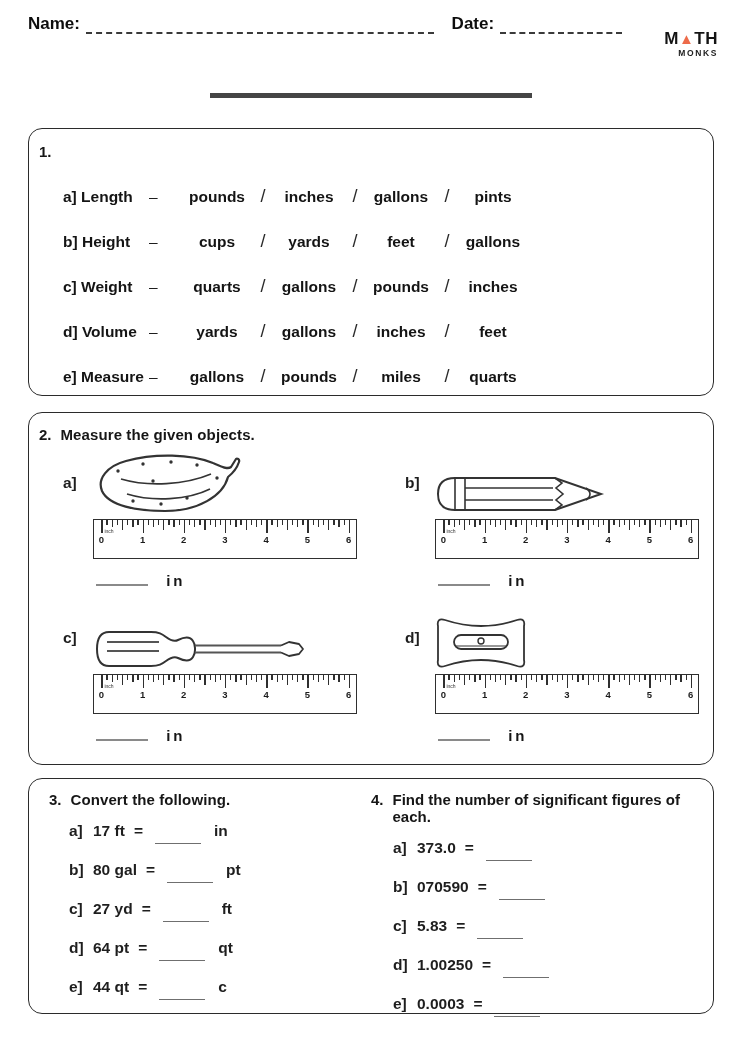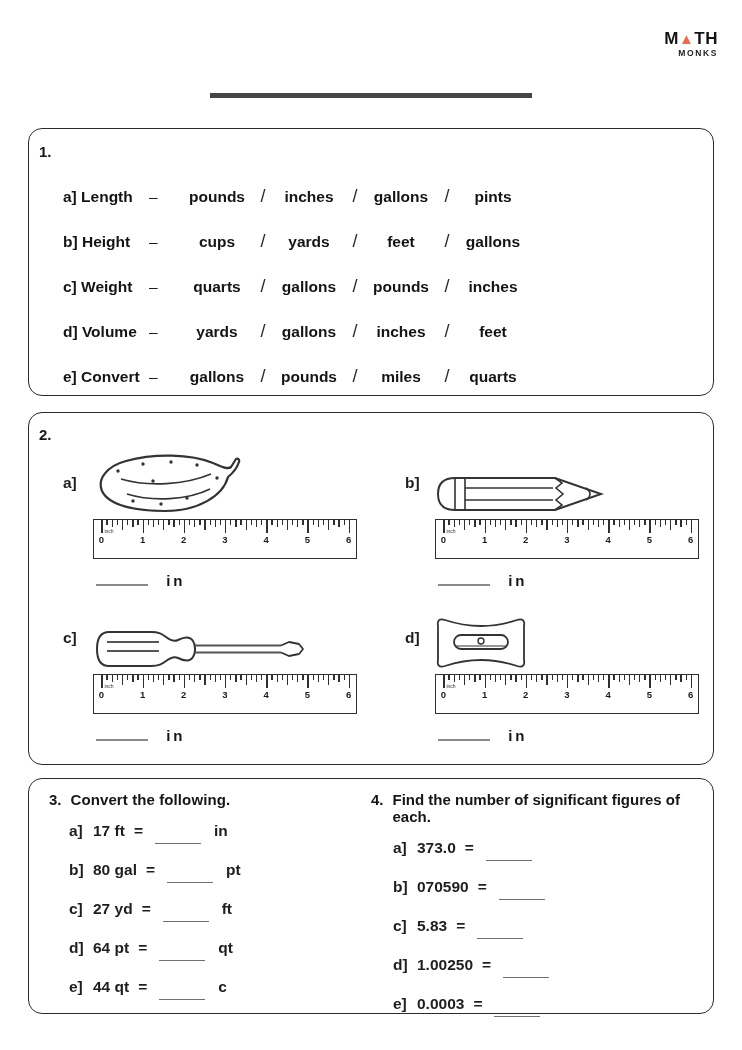--- a/index.html
+++ b/index.html
@@ -69,20 +69,26 @@
   .conv-eq { margin-right:12px; font-weight:600; }
   .conv-blank { display:inline-block; width:46px; height:12px; border-bottom:1.8px solid #6f6f6f; align-self:flex-end; margin-bottom:-2px; }
   .conv-unit { margin-left:13px; font-weight:600; }
   .col4 .sec-text { letter-spacing:0; }
 </style>
 </head>
 <body>
 
 <div class="page">
 
+  <div class="header-row">
+    <span class="hdr-label">Name:</span>
+    <span class="dash-line name-line"></span>
+    <span class="hdr-label date-label">Date:</span>
+    <span class="dash-line date-line"></span>
+  </div>
 
   <div class="logo">
     <div class="logo-top"><span>M</span><span class="logo-tri">▲</span><span>TH</span></div>
     <div class="logo-sub">MONKS</div>
   </div>
 
   <div class="title-underline"></div>
 
   <div class="box box1">
     <div class="sec-head">
@@ -132,37 +138,38 @@
         <span class="q1-opt">yards</span>
         <span class="q1-slash">/</span>
         <span class="q1-opt">gallons</span>
         <span class="q1-slash">/</span>
         <span class="q1-opt">inches</span>
         <span class="q1-slash">/</span>
         <span class="q1-opt">feet</span>
       </div>
 
       <div class="q1-row">
-        <span class="q1-label">e] Convert</span>
+        <span class="q1-label">e] Measure</span>
         <span class="q1-dash">–</span>
         <span class="q1-opt">gallons</span>
         <span class="q1-slash">/</span>
         <span class="q1-opt">pounds</span>
         <span class="q1-slash">/</span>
         <span class="q1-opt">miles</span>
         <span class="q1-slash">/</span>
         <span class="q1-opt">quarts</span>
       </div>
 
     </div>
   </div>
 
   <div class="box box2">
     <div class="sec-head">
       <span class="sec-num">2.</span>
+      <span class="sec-text">Measure the given objects.</span>
     </div>
 
     <div class="q2-grid">
 
       <div class="q2-cell">
         <div class="q2-obj-row">
           <span class="q2-item-label">a]</span>
           <svg class="obj-svg" width="148" height="66" viewBox="0 0 148 66">
             <path d="M9,40 C4,28 14,15 33,10 C62,2 98,3 120,12 C128,15 134,19 138,16 L143,8 C144,7 147,8 146,11 C144,17 140,22 135,26 C130,45 105,60 72,60 C44,60 16,55 9,40 Z" fill="#fff" stroke="#333" stroke-width="2.2" stroke-linejoin="round"></path>
             <path d="M28,28 C55,36 92,34 118,23" fill="none" stroke="#333" stroke-width="1.6"></path>

